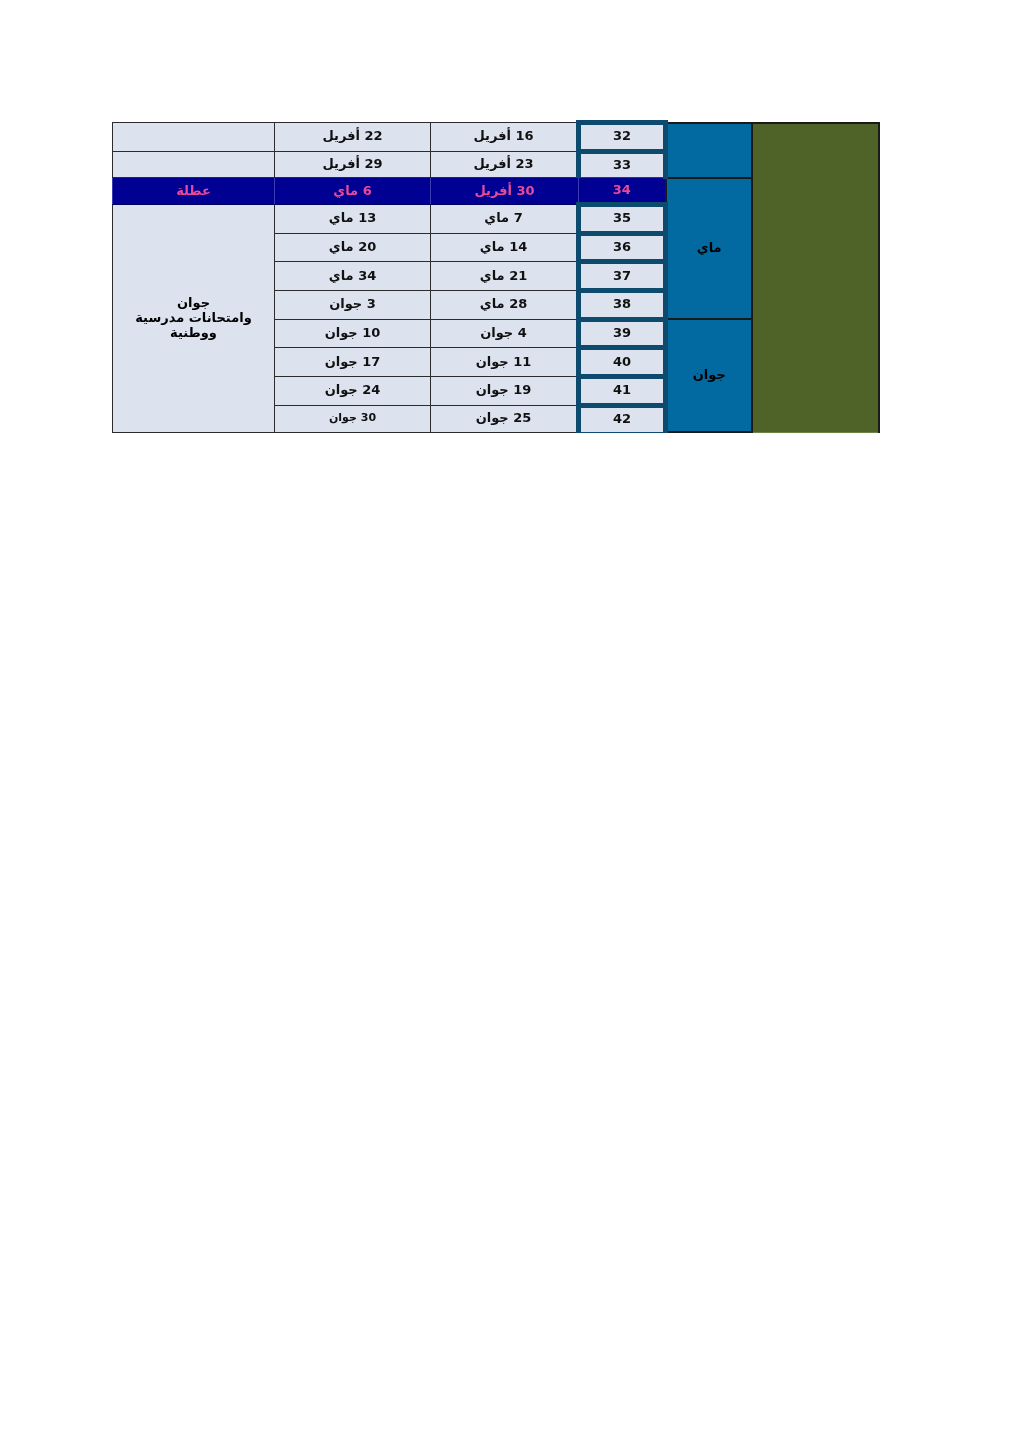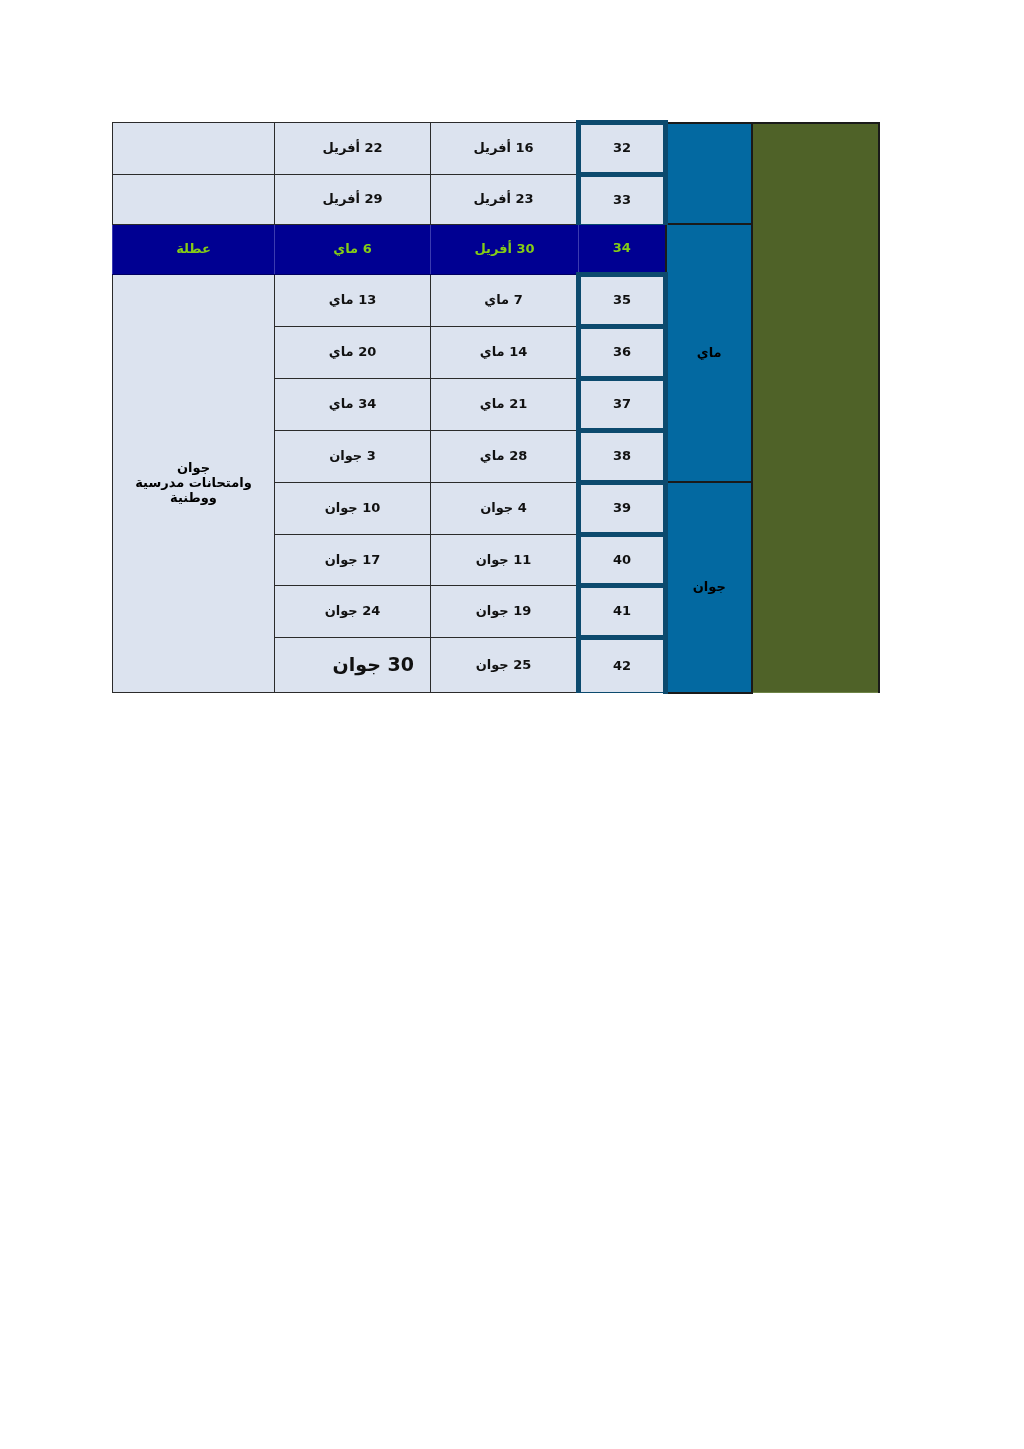--- a/index.html
+++ b/index.html
@@ -25,21 +25,21 @@
 
   table.cal {
     border-collapse: collapse;
     table-layout: fixed;
     width: 766px;
     height: 313px;
     direction: rtl;
   }
 
   table.cal td {
-    padding: 16px;
+    padding: 4px;
     margin: 0;
     vertical-align: middle;
     text-align: center;
     font-size: 13px;
     line-height: 1.15;
     box-sizing: border-box;
   }
 
   
   col.c-green  { width: 127px; }
@@ -88,21 +88,21 @@
   .note {
     background: #DCE3EF;
     border: 1px solid #2b2b2b;
   }
 
   
   tr.hl td.wk,
   tr.hl td.dt,
   tr.hl td.note {
     background: #000092;
-    color: #84cc16;
+    color: #ec4899;
     border-top: 1px solid #000060;
     border-bottom: 1px solid #000060;
     border-left: 1px solid #3b3bb0;
     border-right: 1px solid #3b3bb0;
     margin-left: 48px;
   }
   tr.hl td.note {
     font-size: 13px;
     font-weight: 700;
     letter-spacing: -0.3px;
@@ -117,24 +117,23 @@
     font-weight: 700;
     line-height: 1.65;
     letter-spacing: -0.5px;
     border: 1px solid #2b2b2b;
     padding: 0 6px;
   }
   td.bignote .ln { display: block; white-space: nowrap; }
 
   
   td.dt.heavy {
-    font-size: 19px;
+    font-size: 11px;
     font-weight: 700;
     letter-spacing: -0.4px;
-    text-align: right;
   }
 </style>
 </head>
 <body>
 
 <div id="calendar-wrap">
   <table class="cal">
     <colgroup>
       <col class="c-green">
       <col class="c-month">

